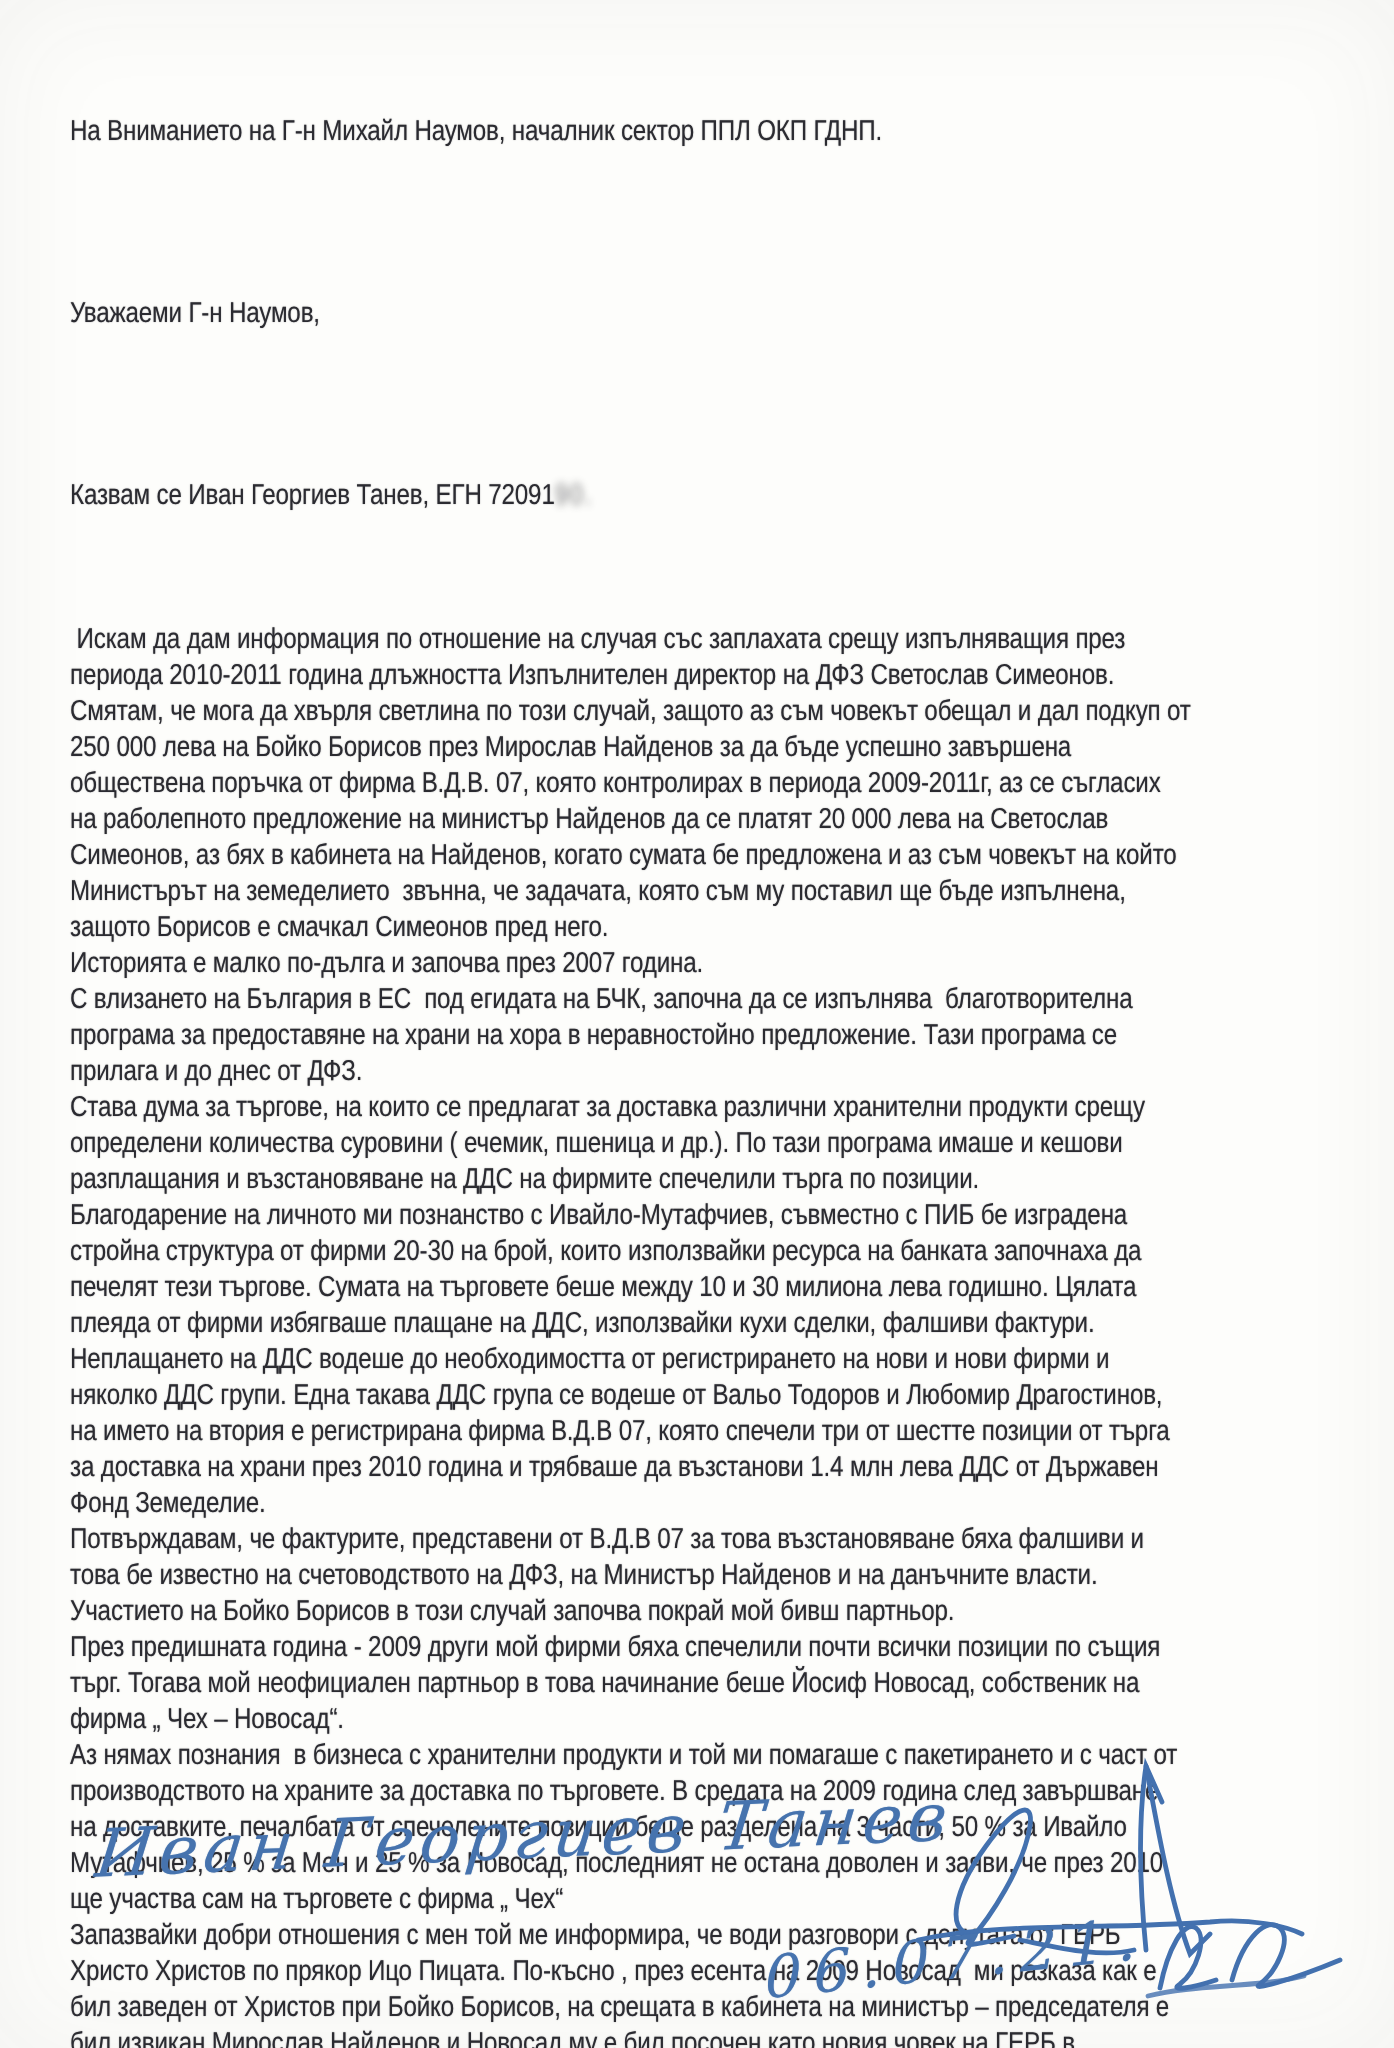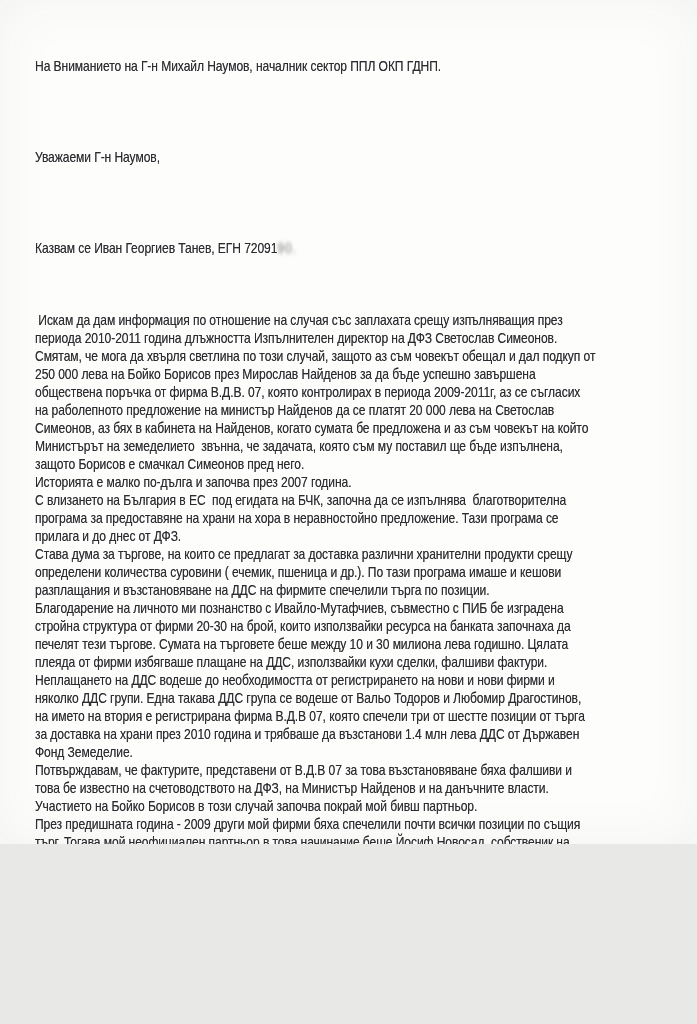--- a/index.html
+++ b/index.html
@@ -1,19 +1,19 @@
 <!DOCTYPE html>
 <html lang="bg"><head>
 <meta charset="utf-8">
 <style>
   html, body { margin: 0; padding: 0; background: #e8e8e6; }
   .page {
     position: relative;
     width: 697px;
-    height: 844px;
+    height: 1024px;
     margin: 0 auto;
     background: #fdfdfb;
     overflow: hidden;
     box-shadow: inset 0 0 55px rgba(60,60,55,0.05);
     font-family: "Liberation Sans", sans-serif;
   }
   
   .text-layer {
     position: absolute;
     left: 35px;

